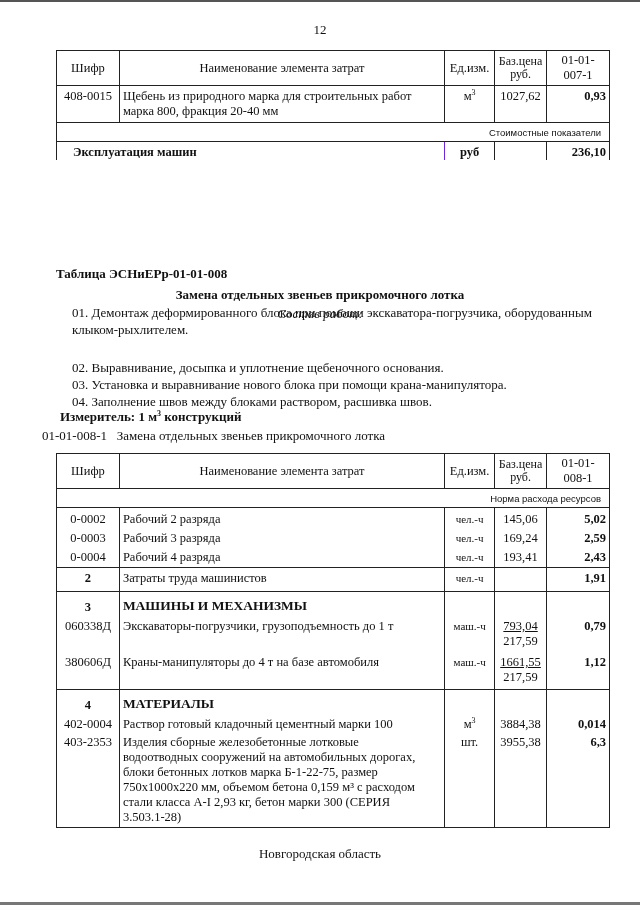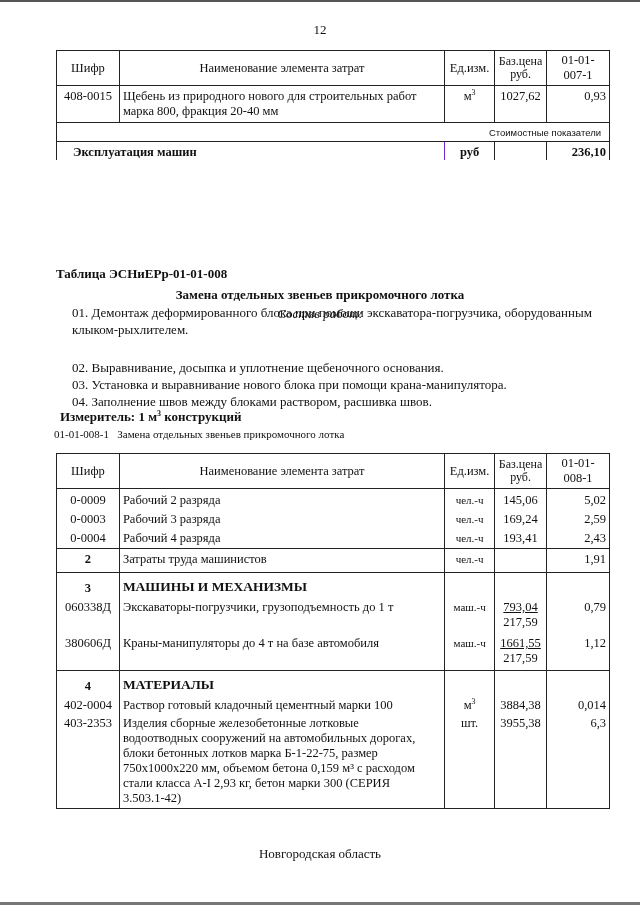--- a/index.html
+++ b/index.html
@@ -16,37 +16,37 @@
     table.grid { position: absolute; border-collapse: collapse; table-layout: fixed; }
     table.grid td { border-left: 1px solid #222; border-right: 1px solid #222; padding: 0 3px; vertical-align: top; line-height: 15px; }
     table.grid tr.hdr td { border-top: 1.5px solid #222; border-bottom: 1px solid #222; vertical-align: middle; text-align: center; height: 34px; }
     .hdr .hdr-price { font-size: 12px; line-height: 13px; }
     .c1 { width: 58px; }
     .c2 { width: 300px; }
     .c3 { width: 46px; }
     .c4 { width: 48px; }
     .c5 { width: 58px; }
     .center { text-align: center; }
-    .right { text-align: right; }
+    .right { text-align: right; font-weight: bold; }
     .bold { font-weight: bold; }
     .sans-note {
       font-family: "Liberation Sans", "DejaVu Sans", sans-serif; font-size: 9.5px;
       text-align: right; padding-right: 8px !important; height: 18px; vertical-align: middle !important;
       border-top: 1px solid #222; border-bottom: 1px solid #222;
     }
     .rowline td { border-top: 1px solid #222; }
     .bottom td { border-bottom: 1.5px solid #222; }
     sup { font-size: 8px; line-height: 0; }
     .underline { text-decoration: underline; }
     .tbl-title { position: absolute; left: 56px; top: 266px; font-weight: bold; font-size: 13px; }
     .tbl-subtitle { position: absolute; left: 0; width: 640px; top: 287px; text-align: center; font-weight: bold; font-size: 13px; }
     .work-title { position: absolute; left: 0; width: 640px; top: 306px; text-align: center; font-style: italic; font-size: 13px; }
     .step { position: absolute; left: 72px; width: 548px; font-size: 13px; line-height: 17px; }
     .measure { position: absolute; left: 60px; top: 409px; font-weight: bold; font-size: 13px; }
-    .code-line { position: absolute; left: 54px; top: 428px; font-size: 11px; }
+    .code-line { position: absolute; left: 42px; top: 428px; font-size: 13px; }
     .footer-region { position: absolute; left: 0; width: 640px; top: 846px; text-align: center; font-size: 13px; }
   </style>
 </head>
 <body>
 
 <div class="topline"></div>
 <div class="page-num">12</div>
 
 <table class="grid" style="left:56px; top:50px; width:554px;">
   <colgroup>
@@ -59,21 +59,21 @@
   <tbody>
       <tr class="hdr">
     <td>Шифр</td>
     <td>Наименование элемента затрат</td>
     <td>Ед.изм.</td>
     <td class="hdr-price"><span>Баз.цена</span><br><span>руб.</span></td>
     <td>01-01-007-1</td>
   </tr>
   <tr>
     <td class="center" style="padding-top:3px;">408-0015</td>
-    <td style="padding-top:3px;padding-bottom:3px;"><span>Щебень из природного нового для строительных работ</span><br><span>марка 800, фракция 20-40 мм</span></td>
+    <td style="padding-top:3px;padding-bottom:3px;"><span>Щебень из природного марка для строительных работ</span><br><span>марка 800, фракция 20-40 мм</span></td>
     <td class="center" style="padding-top:3px;"><span>м</span><sup>3</sup></td>
     <td class="center" style="padding-top:3px;">1027,62</td>
     <td class="right" style="padding-top:3px;">0,93</td>
   </tr>
   <tr>
         <td colspan="5" class="sans-note">Стоимостные показатели</td>
       </tr>
   <tr>
     <td colspan="2" class="bold" style="padding:3px 0 0 16px; border-right:1px solid #6d28d9;">Эксплуатация машин</td>
     <td class="bold center" style="padding-top:3px;">руб</td>
@@ -102,23 +102,26 @@
       <col class="c5">
     </colgroup>
   <tbody>
       <tr class="hdr">
     <td>Шифр</td>
     <td>Наименование элемента затрат</td>
     <td>Ед.изм.</td>
     <td class="hdr-price"><span>Баз.цена</span><br><span>руб.</span></td>
     <td>01-01-008-1</td>
   </tr>
-
-  <tr>
-    <td class="center" style="padding-top:4px;">0-0009</td>
+  <tr>
+        <td colspan="5" class="sans-note">Норма расхода ресурсов</td>
+      </tr>
+
+  <tr>
+    <td class="center" style="padding-top:4px;">0-0002</td>
     <td style="padding-top:4px;">Рабочий 2 разряда</td>
     <td class="center" style="padding-top:4px;font-size:11px;">чел.-ч</td>
     <td class="center" style="padding-top:4px;margin-left:35px;">145,06</td>
     <td class="right" style="padding-top:4px;">5,02</td>
   </tr>
   <tr>
     <td class="center" style="padding-top:4px;">0-0003</td>
     <td style="padding-top:4px;">Рабочий 3 разряда</td>
     <td class="center" style="padding-top:4px;font-size:11px;">чел.-ч</td>
     <td class="center" style="padding-top:4px;">169,24</td>
@@ -176,21 +179,21 @@
     <td class="right" style="padding-top:4px;">0,014</td>
   </tr>
   <tr class="bottom">
     <td class="center" style="padding-top:3px;">403-2353</td>
     <td style="padding-top:3px;padding-bottom:2px;">
       <span>Изделия сборные железобетонные лотковые</span><br>
       <span>водоотводных сооружений на автомобильных дорогах,</span><br>
       <span>блоки бетонных лотков марка Б-1-22-75, размер</span><br>
       <span>750х1000х220 мм, объемом бетона 0,159 м³ с расходом</span><br>
       <span>стали класса А-I 2,93 кг, бетон марки 300 (СЕРИЯ</span><br>
-      <span>3.503.1-42)</span>
+      <span>3.503.1-28)</span>
     </td>
     <td class="center" style="padding-top:3px;">шт.</td>
     <td class="center" style="padding-top:3px;">3955,38</td>
     <td class="right" style="padding-top:3px;">6,3</td>
   </tr>
 </tbody>
   </table>
 
 <div class="footer-region">Новгородская область</div>
 <div class="botline"></div>

